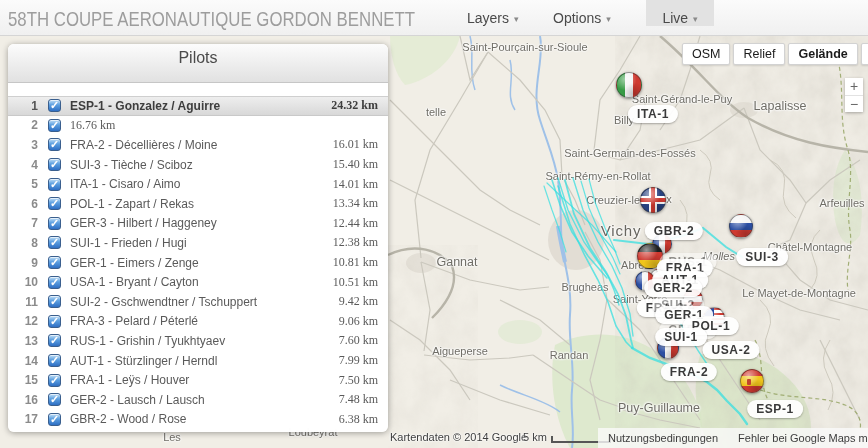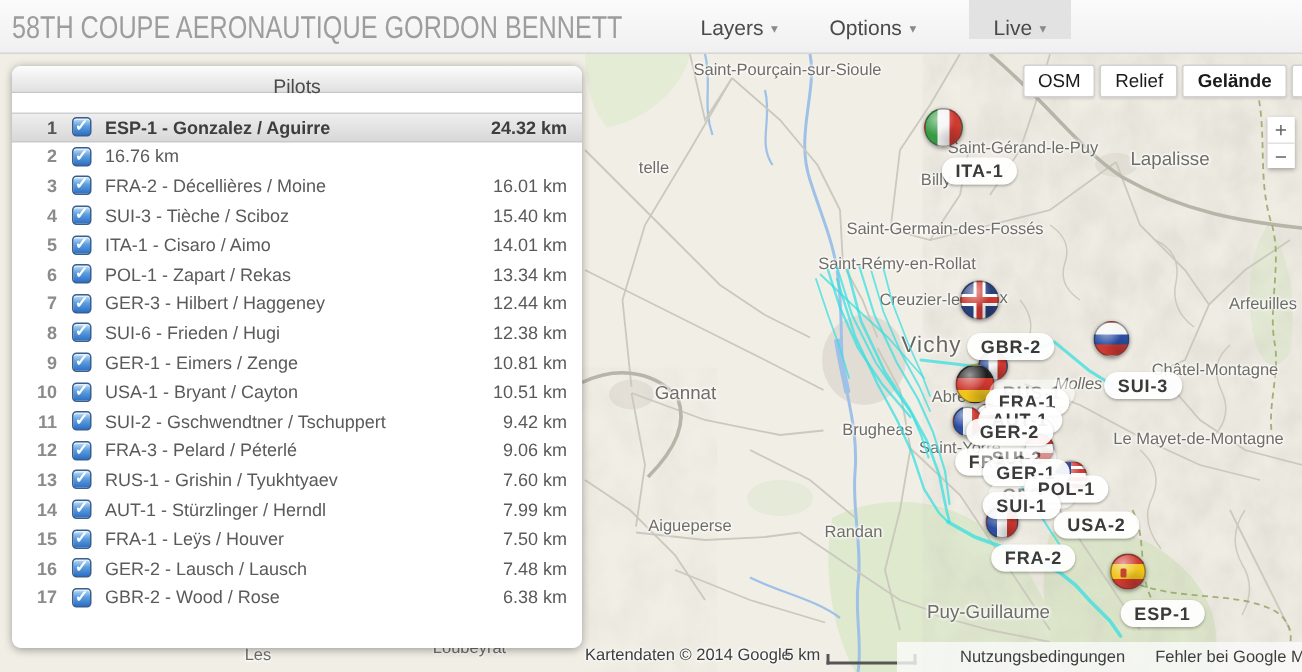--- a/index.html
+++ b/index.html
@@ -65,37 +65,37 @@
   .zbtn+.zbtn{border-top:1px solid #e2e2e2;}
 
   
   .attr-copy{position:absolute;left:390px;top:431px;z-index:20;font-size:11px;color:#3d3d3d;
              text-shadow:0 0 2px #fff,0 0 2px #fff,0 0 3px #fff;}
   .attr-skm{position:absolute;left:523px;top:431px;z-index:20;font-size:11px;color:#3d3d3d;
              text-shadow:0 0 2px #fff,0 0 2px #fff;}
   .scalebar{position:absolute;left:551px;top:436px;width:60px;height:7px;z-index:20;
             border-left:2px solid #565656;border-right:2px solid #565656;border-bottom:2px solid #565656;}
   .attr-strip{position:absolute;left:598px;right:0;top:428px;height:20px;z-index:20;
-              background:rgba(250,250,250,.8);display:flex;align-items:center;font-size:11px;color:#3d3d3d;padding-left:32px;}
+              background:rgba(250,250,250,.8);display:flex;align-items:center;font-size:11px;color:#3d3d3d;}
   .attr-strip .lnk{padding:0 10px;cursor:pointer;white-space:nowrap;}
   .attr-strip .sep{width:1px;height:12px;background:#bbb;}
 
   
   .panel{position:absolute;left:8px;top:44px;width:380px;height:388px;z-index:30;
          background:rgba(255,255,255,.98);border-radius:6px;box-shadow:0 1px 6px rgba(0,0,0,.35);overflow:hidden;}
-  .panel-h{height:18px;line-height:27px;text-align:center;font-size:13px;color:#4a4a4a;
+  .panel-h{height:39px;line-height:27px;text-align:center;font-size:16px;color:#4a4a4a;
            background:linear-gradient(#fcfcfc,#e1e1e1);border-bottom:1px solid #c6c6c6;}
   .rows{padding-top:13px;}
   .prow{display:flex;align-items:center;height:19.6px;padding:0 10px 0 4px;cursor:pointer;}
   .prow .rank{width:26px;text-align:right;font-weight:bold;color:#8b8b8b;font-size:12px;flex:none;}
   .cb{width:13px;height:13px;flex:none;margin:0 9px 0 10px;border-radius:3px;border:1px solid #3a5f8e;
       background:linear-gradient(#c3e0f7,#5c9fe0 45%,#2e6fc4);color:#fff;font-size:11px;line-height:11px;
       text-align:center;font-weight:bold;box-shadow:inset 0 1px 0 rgba(255,255,255,.6);cursor:pointer;}
   .prow .nm{flex:1;font-size:12px;color:#5a5a5a;white-space:nowrap;overflow:hidden;}
-  .prow .km{font-size:12px;color:#5a5a5a;white-space:nowrap;}
+  .prow .km{font-size:12px;color:#5a5a5a;white-space:nowrap;font-family:Liberation Serif, serif;}
   .prow.hl{background:linear-gradient(#eeeeee,#d8d8d8);border-top:1px solid #cfcfcf;border-bottom:1px solid #c9c9c9;}
   .prow.hl .nm,.prow.hl .km{font-weight:bold;color:#3e3e3e;}
   .prow.hl .rank{color:#555;}
 </style>
 </head>
 <body>
 
 <div class="screen">
 
   <div class="maparea">
@@ -328,21 +328,21 @@
         </div>
         <div class="prow">
           <div class="rank">7</div>
           <div class="cb">✓</div>
           <div class="nm">GER-3 - Hilbert / Haggeney</div>
           <div class="km">12.44 km</div>
         </div>
         <div class="prow">
           <div class="rank">8</div>
           <div class="cb">✓</div>
-          <div class="nm">SUI-6 - Frieden / Hugi</div>
+          <div class="nm">SUI-1 - Frieden / Hugi</div>
           <div class="km">12.38 km</div>
         </div>
         <div class="prow">
           <div class="rank">9</div>
           <div class="cb">✓</div>
           <div class="nm">GER-1 - Eimers / Zenge</div>
           <div class="km">10.81 km</div>
         </div>
         <div class="prow">
           <div class="rank">10</div>

